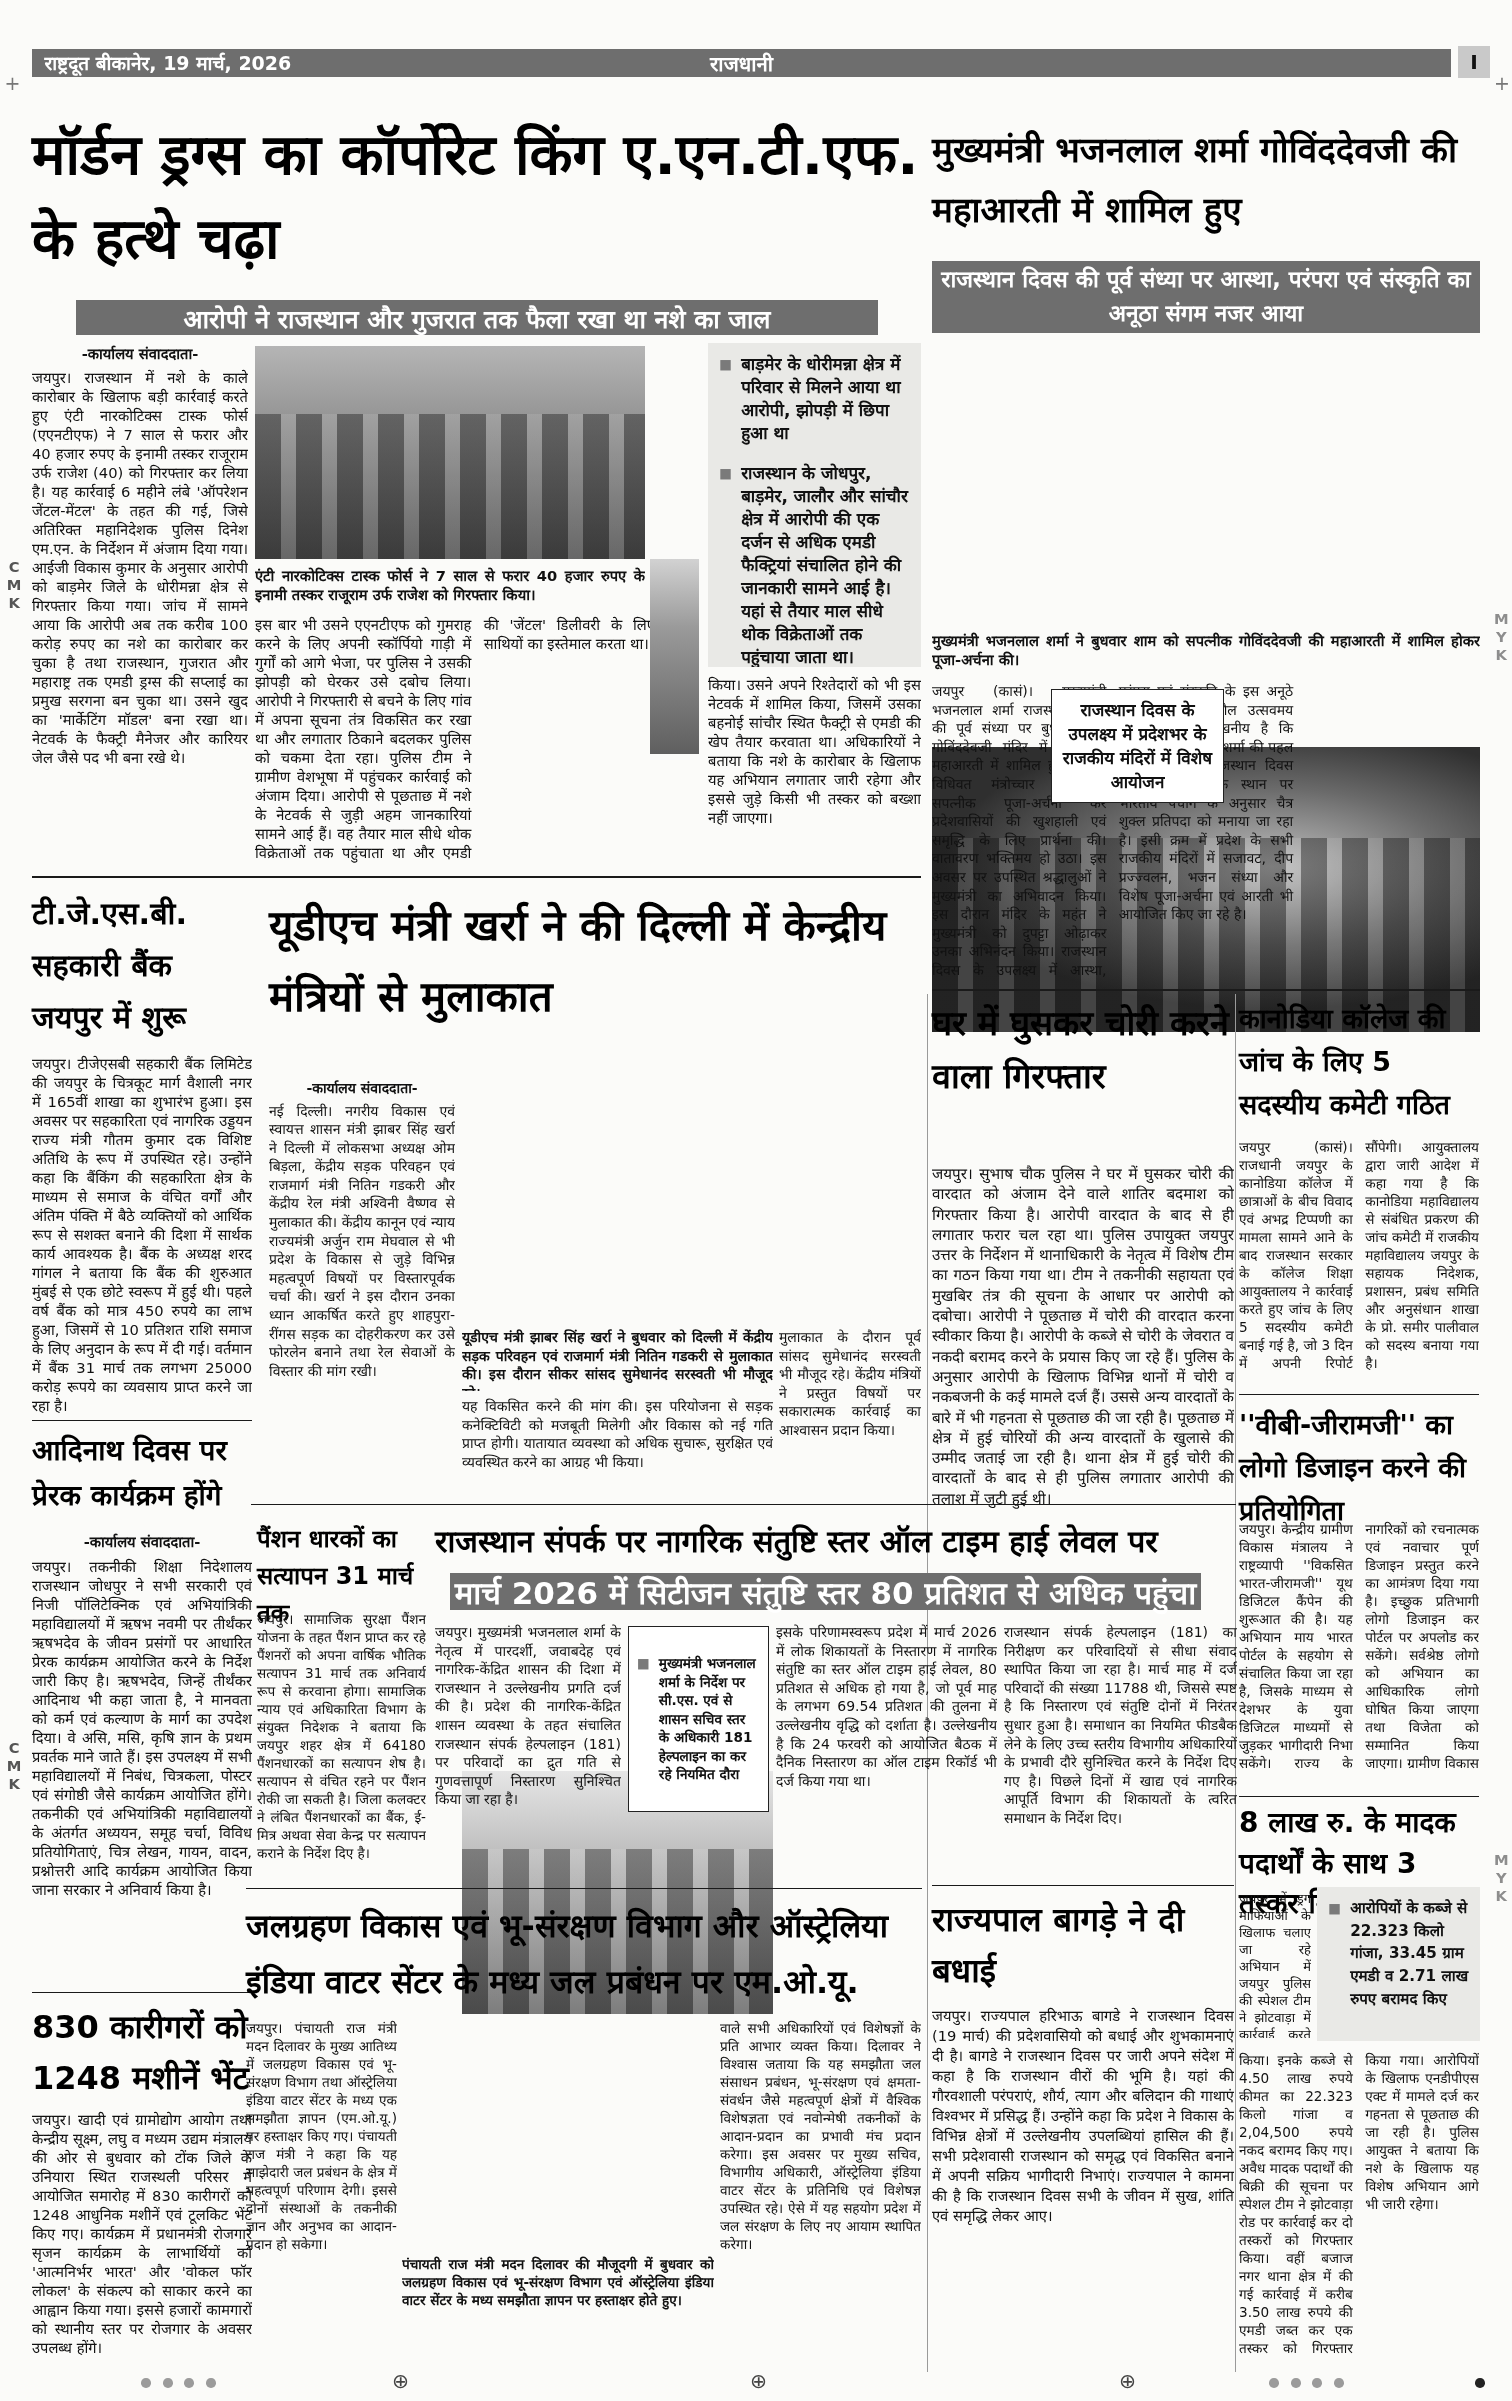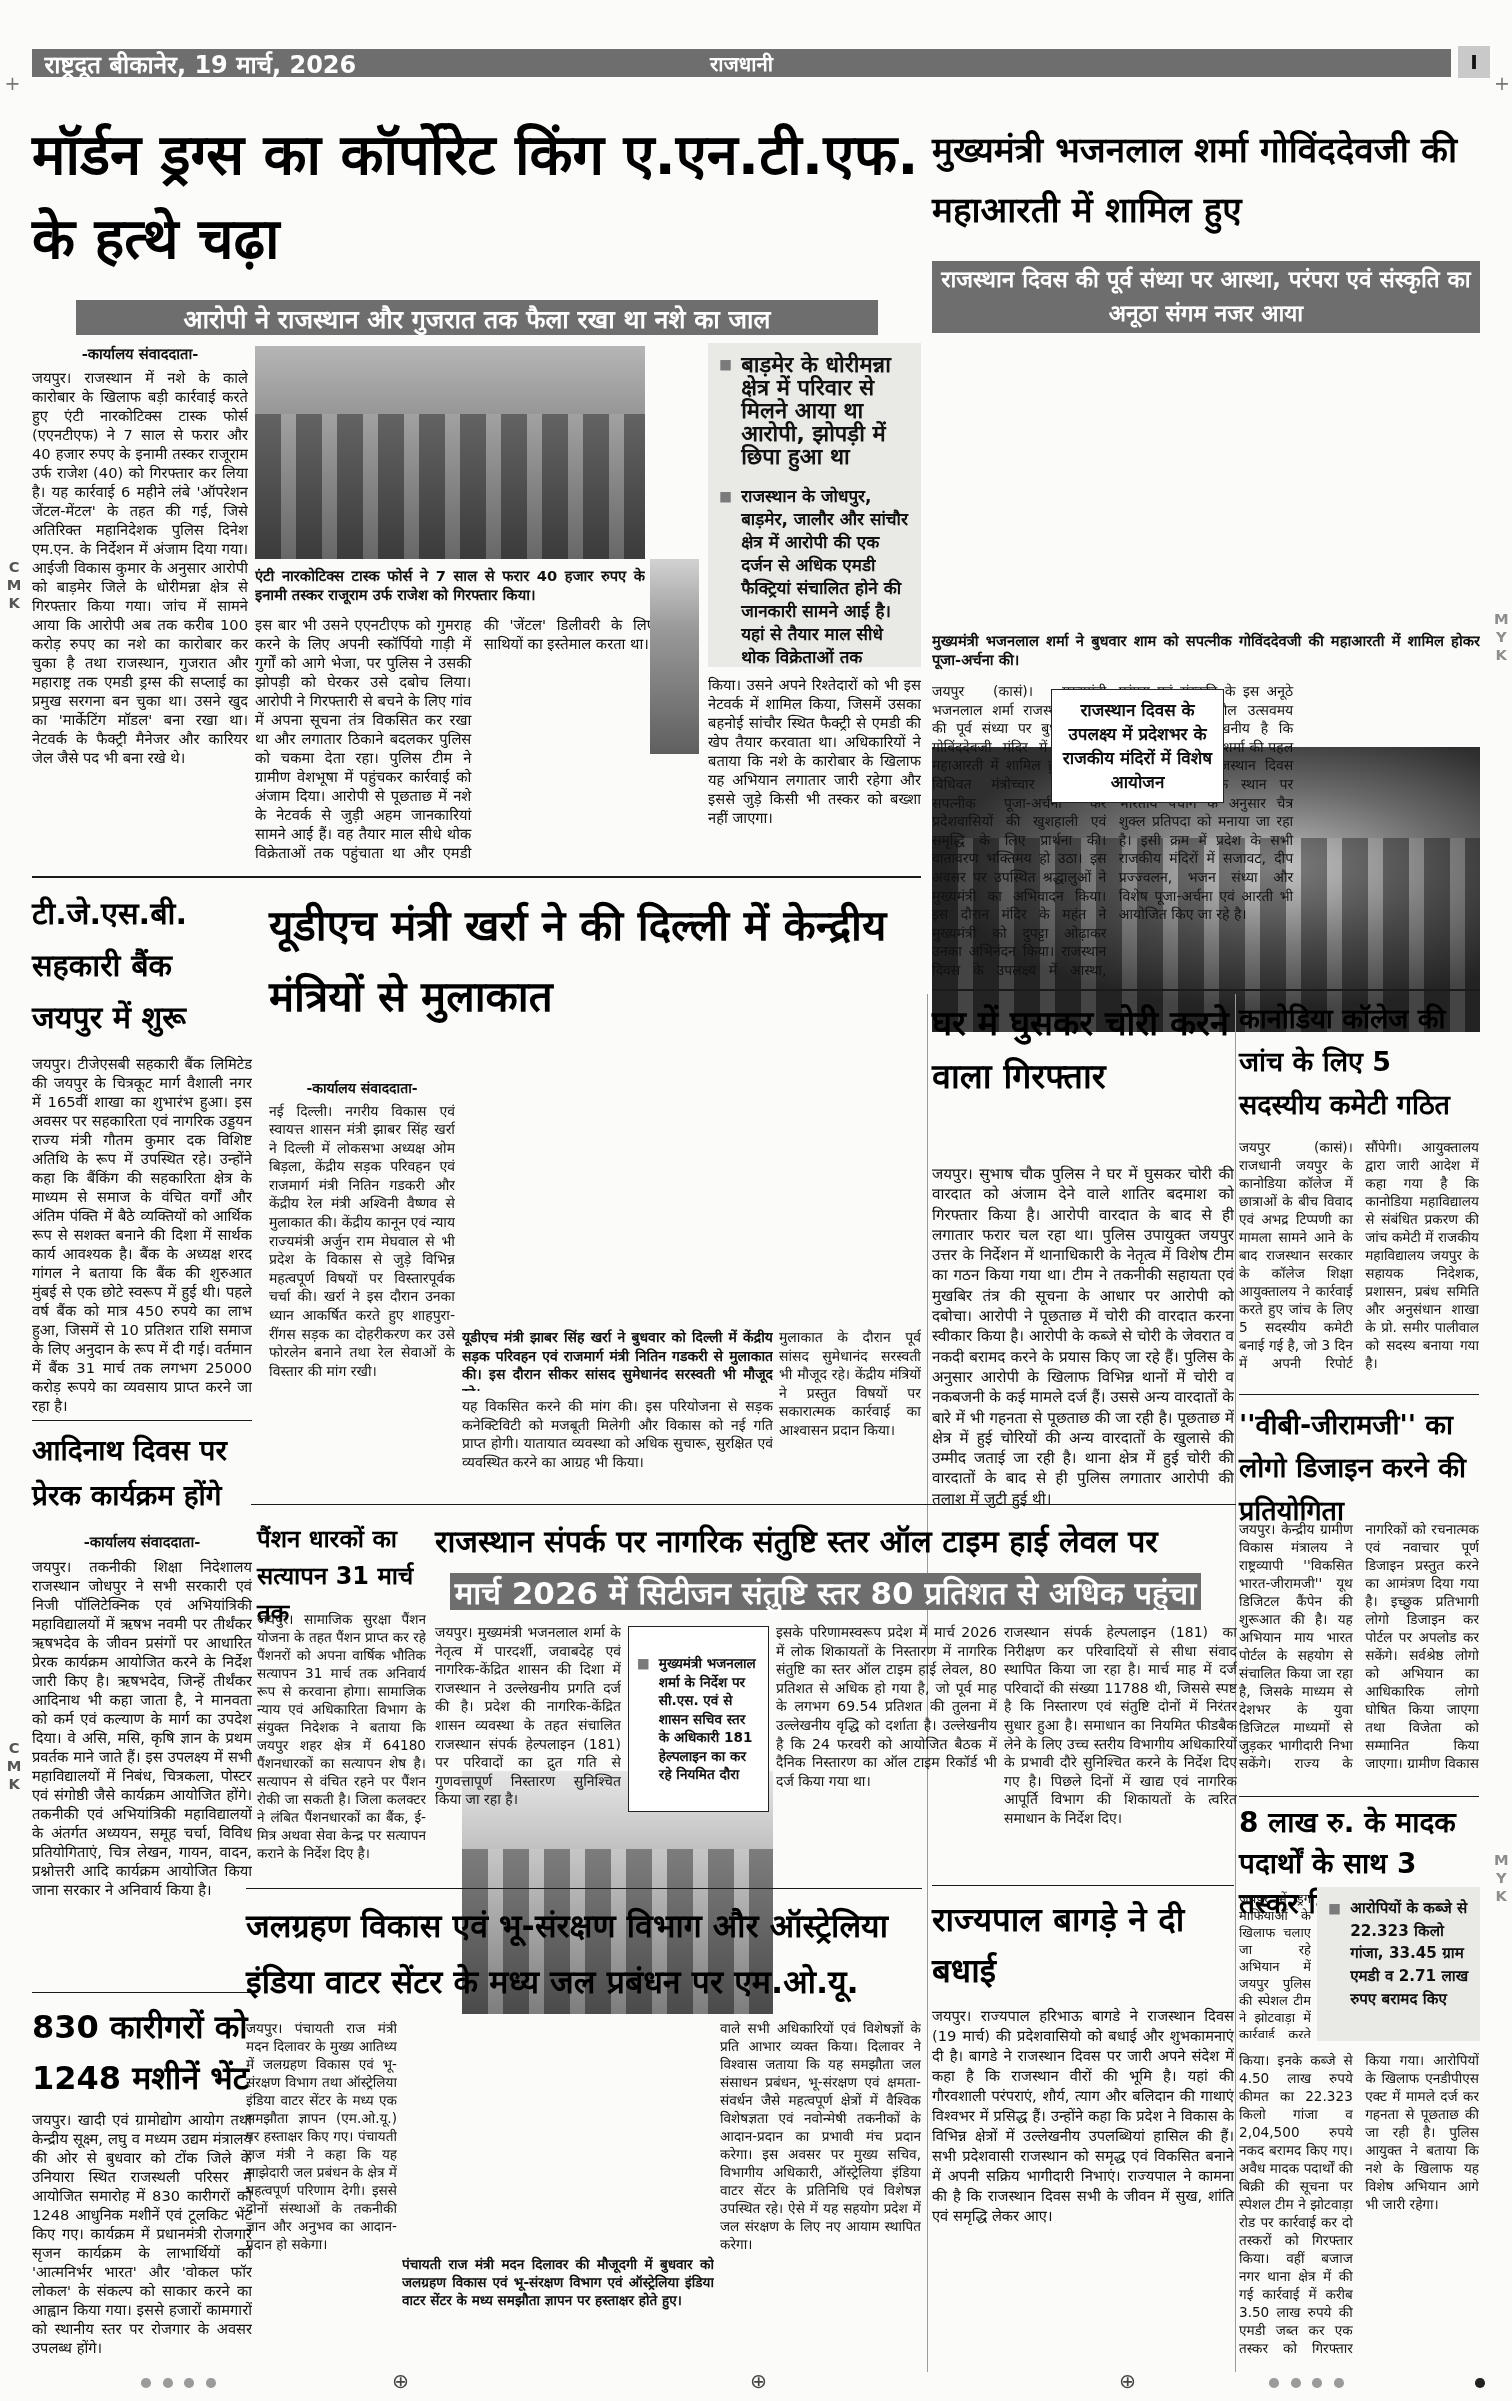--- a/index.html
+++ b/index.html
@@ -34,21 +34,21 @@
       display:flex;align-items:center;justify-content:center;padding:8px;box-sizing:border-box;z-index:2;}
   .cols2{column-count:2;column-gap:12.4px;column-fill:auto;}
   .cols3{column-count:3;column-gap:12.4px;column-fill:auto;}
 </style>
 </head>
 <body>
 
 <div class="page">
 
   <div class="abs graybar" style="left:32px;top:49px;width:1419px;height:28px;">
-    <span class="abs" style="left:12.4px;font-size:24px;text-align:center;">राष्ट्रदूत बीकानेर, 19 मार्च, 2026</span>
+    <span class="abs" style="left:12.4px;font-size:19px;text-align:center;">राष्ट्रदूत बीकानेर, 19 मार्च, 2026</span>
     <span style="font-size:20.3px;">राजधानी</span>
   </div>
   <div class="abs" style="left:1458px;top:46px;width:32px;height:32px;background:#c9c9c9;display:flex;align-items:center;justify-content:center;font-size:20.3px;font-weight:700;">I</div>
   <div class="plusmark" style="left:4.5px;top:72px;">+</div>
   <div class="plusmark" style="left:1494px;top:72px;">+</div>
 
   <div class="abs hl" style="left:32px;top:113px;width:889px;font-size:56px;line-height:1.5;">मॉर्डन ड्रग्स का कॉर्पोरेट किंग ए.एन.टी.एफ. के हत्थे चढ़ा</div>
   <div class="abs graybar" style="left:76px;top:300px;width:802px;height:35px;font-size:25px;">आरोपी ने राजस्थान और गुजरात तक फैला रखा था नशे का जाल</div>
 
   <div class="abs" style="left:32px;top:343px;width:216px;height:532px;overflow:hidden;">
@@ -56,21 +56,21 @@
     <div class="bt" style="height:508px;">जयपुर। राजस्थान में नशे के काले कारोबार के खिलाफ बड़ी कार्रवाई करते हुए एंटी नारकोटिक्स टास्क फोर्स (एएनटीएफ) ने 7 साल से फरार और 40 हजार रुपए के इनामी तस्कर राजूराम उर्फ राजेश (40) को गिरफ्तार कर लिया है। यह कार्रवाई 6 महीने लंबे 'ऑपरेशन जेंटल-मेंटल' के तहत की गई, जिसे अतिरिक्त महानिदेशक पुलिस दिनेश एम.एन. के निर्देशन में अंजाम दिया गया। आईजी विकास कुमार के अनुसार आरोपी को बाड़मेर जिले के धोरीमन्ना क्षेत्र से गिरफ्तार किया गया। जांच में सामने आया कि आरोपी अब तक करीब 100 करोड़ रुपए का नशे का कारोबार कर चुका है तथा राजस्थान, गुजरात और महाराष्ट्र तक एमडी ड्रग्स की सप्लाई का प्रमुख सरगना बन चुका था। उसने खुद का 'मार्केटिंग मॉडल' बना रखा था। नेटवर्क के फैक्ट्री मैनेजर और कारियर जेल जैसे पद भी बना रखे थे।</div>
   </div>
 
   <div class="abs photo ph-group people" style="left:255px;top:346px;width:390px;height:213px;"></div>
   <div class="abs cap" style="left:255px;top:566px;width:390px;height:44px;">एंटी नारकोटिक्स टास्क फोर्स ने 7 साल से फरार 40 हजार रुपए के इनामी तस्कर राजूराम उर्फ राजेश को गिरफ्तार किया।</div>
   <div class="abs bt cols2" style="left:255px;top:615px;width:445px;height:257px;">इस बार भी उसने एएनटीएफ को गुमराह करने के लिए अपनी स्कॉर्पियो गाड़ी में गुर्गों को आगे भेजा, पर पुलिस ने उसकी झोपड़ी को घेरकर उसे दबोच लिया। आरोपी ने गिरफ्तारी से बचने के लिए गांव में अपना सूचना तंत्र विकसित कर रखा था और लगातार ठिकाने बदलकर पुलिस को चकमा देता रहा। पुलिस टीम ने ग्रामीण वेशभूषा में पहुंचकर कार्रवाई को अंजाम दिया। आरोपी से पूछताछ में नशे के नेटवर्क से जुड़ी अहम जानकारियां सामने आई हैं। वह तैयार माल सीधे थोक विक्रेताओं तक पहुंचाता था और एमडी की 'जेंटल' डिलीवरी के लिए 'मेंटल' साथियों का इस्तेमाल करता था।</div>
 
   <div class="abs photo ph-portrait" style="left:650px;top:346px;width:49px;height:195px;"></div>
 
   <div class="abs gbox" style="left:708px;top:343px;width:213px;height:324px;">
-    <div class="bi" style="font-size:22px;line-height:23px;">
+    <div class="bi" style="font-size:17px;line-height:23px;">
       <span>बाड़मेर के धोरीमन्ना क्षेत्र में परिवार से मिलने आया था आरोपी, झोपड़ी में छिपा हुआ था</span>
     </div>
     <div class="bi" style="font-size:17px;line-height:23px;margin-top:17px;">
       <span>राजस्थान के जोधपुर, बाड़मेर, जालौर और सांचौर क्षेत्र में आरोपी की एक दर्जन से अधिक एमडी फैक्ट्रियां संचालित होने की जानकारी सामने आई है। यहां से तैयार माल सीधे थोक विक्रेताओं तक पहुंचाया जाता था।</span>
     </div>
   </div>
   <div class="abs bt" style="left:708px;top:675px;width:213px;height:196px;">किया। उसने अपने रिश्तेदारों को भी इस नेटवर्क में शामिल किया, जिसमें उसका बहनोई सांचौर स्थित फैक्ट्री से एमडी की खेप तैयार करवाता था। अधिकारियों ने बताया कि नशे के कारोबार के खिलाफ यह अभियान लगातार जारी रहेगा और इससे जुड़े किसी भी तस्कर को बख्शा नहीं जाएगा।</div>
 
   <div class="rule" style="left:32px;top:876px;width:889px;"></div>
 

